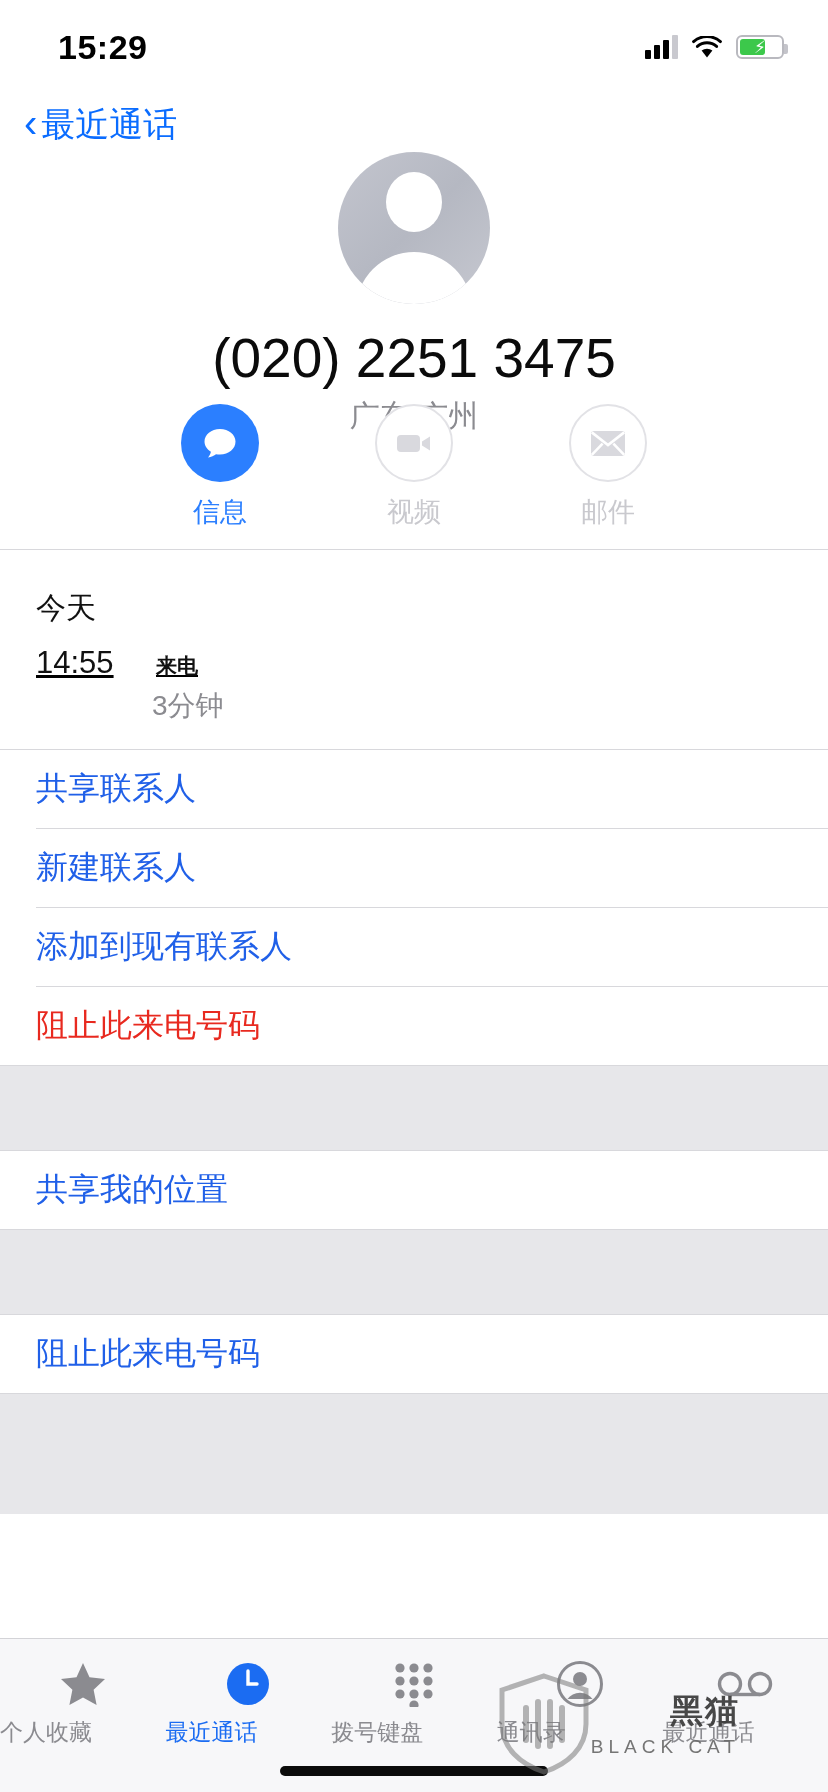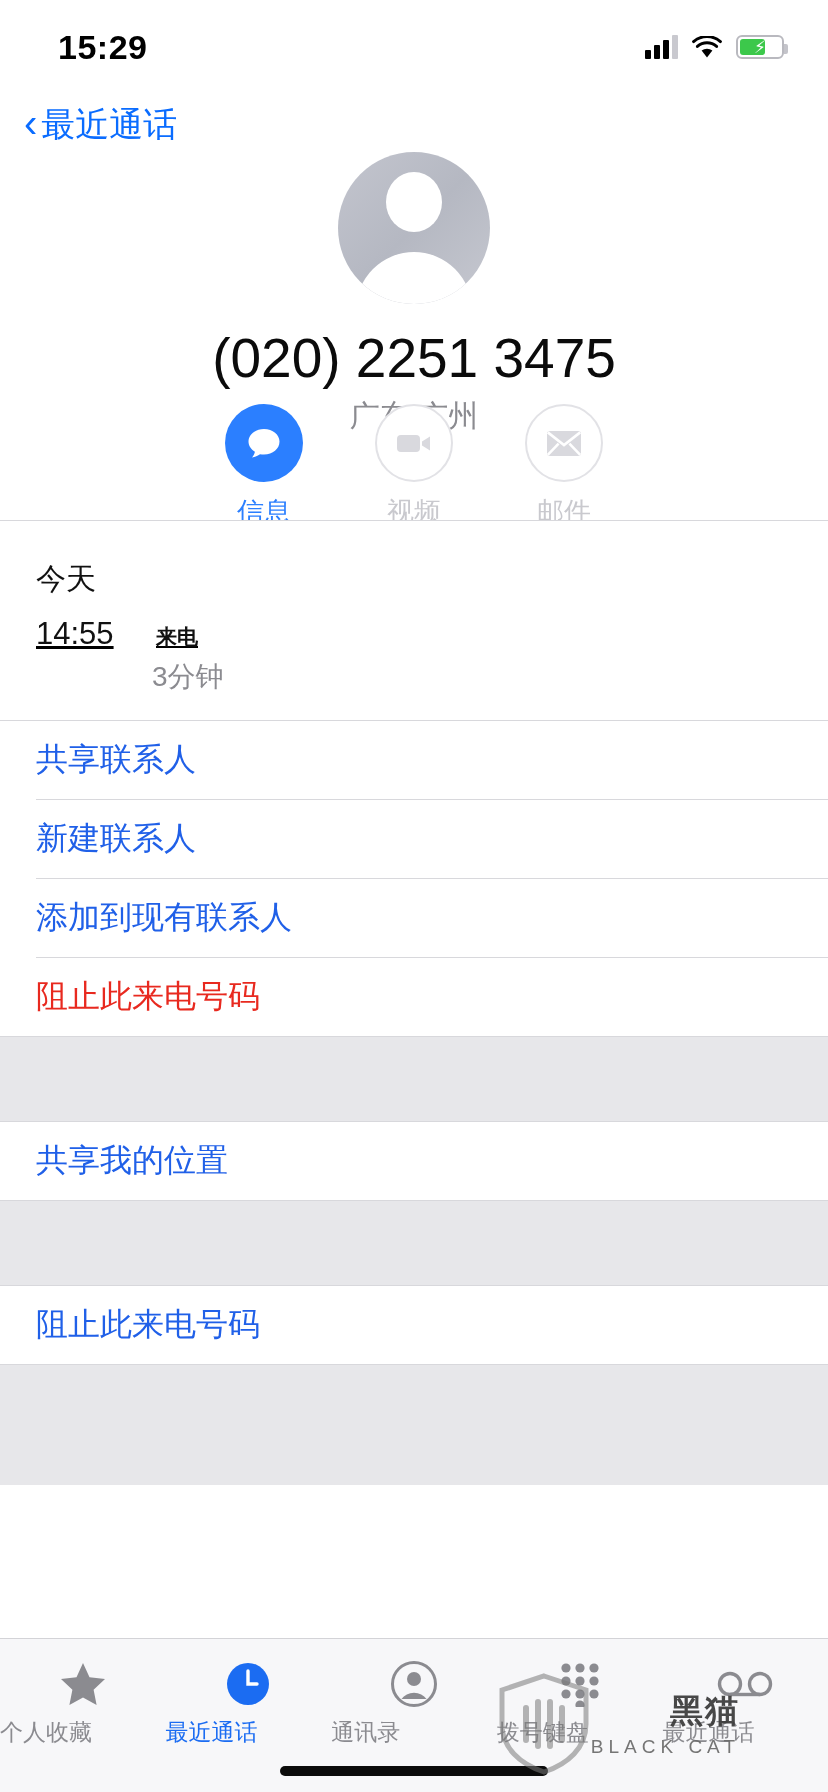--- a/index.html
+++ b/index.html
@@ -75,41 +75,41 @@
   .phone-number {
     margin-top:22px; font-size:55px; color:#0b0b0b; letter-spacing:0px;
   }
   .locale {
     margin-top:6px; font-size:30px; color:#8b8b90;
   }
 
   
   .actions {
     position:absolute; top:404px; left:0; width:828px;
-    display:flex; justify-content:center; gap:72px;
+    display:flex; justify-content:center; gap:116px;
   }
   .act { width:78px; text-align:center; cursor:pointer; }
   .act .circle {
     width:78px; height:78px; border-radius:50%;
     display:flex; align-items:center; justify-content:center;
     margin:0 auto;
   }
   .act.on .circle { background:#2b7fff; }
   .act.off .circle { background:#fff; border:2px solid #e2e2e6; }
   .act .lbl { margin-top:12px; font-size:27px; }
   .act.on .lbl { color:#2b7fff; }
   .act.off .lbl { color:#c9c9ce; }
   .act .circle svg { display:block; }
 
   
   .hr-full { height:1px; background:#d8d8dc; width:100%; }
   .hr-inset { height:1px; background:#d8d8dc; margin-left:36px; }
   .gapblock { background:#e7e7ea; }
 
-  .content { position:absolute; top:520px; left:0; width:828px; }
+  .content { position:absolute; top:549px; left:0; width:828px; }
 
   .calllog { background:#fff; padding:38px 0 24px 0; }
   .day { font-size:30px; color:#111; padding-left:36px; }
   .logrow { margin-top:16px; padding-left:36px; display:flex; align-items:baseline;text-decoration:underline; }
   .logtime { font-size:31px; color:#111; width:104px; }
   .logtype { font-size:21px; color:#111; font-weight:bold; margin-left:16px; }
   .logdur { margin-top:6px; padding-left:152px; font-size:28px; color:#8b8b90; }
 
   .row {
     background:#fff; height:78px; display:flex; align-items:center;
@@ -284,51 +284,51 @@
         <svg width="46" height="46" viewBox="0 0 46 46">
           <circle cx="23" cy="23" r="21" fill="#1b6cf2"></circle>
           <path d="M23 10 L23 23 L32 23" stroke="#fff" stroke-width="3.4" fill="none" stroke-linecap="round"></path>
         </svg>
       </div>
       <div class="tlbl">最近通话</div>
     </div>
 
     <div class="tab">
       <div class="ico">
-        <svg width="48" height="48" viewBox="0 0 48 48">
-          <circle cx="24" cy="24" r="21.5" fill="none" stroke="#8b8b90" stroke-width="3"></circle>
-          <circle cx="24" cy="19" r="7" fill="#8b8b90"></circle>
-          <path d="M11.5 39 A14.5 12.5 0 0 1 36.5 39" fill="#8b8b90"></path>
-        </svg>
-      </div>
-      <div class="tlbl">通讯录</div>
-    </div>
-
-    <div class="tab">
-      <div class="ico">
         <svg width="46" height="46" viewBox="0 0 46 46">
           <g fill="#8b8b90">
             <circle cx="9" cy="7" r="4.6"></circle>
               <circle cx="23" cy="7" r="4.6"></circle>
               <circle cx="37" cy="7" r="4.6"></circle>
             <circle cx="9" cy="20" r="4.6"></circle>
               <circle cx="23" cy="20" r="4.6"></circle>
               <circle cx="37" cy="20" r="4.6"></circle>
             <circle cx="9" cy="33" r="4.6"></circle>
               <circle cx="23" cy="33" r="4.6"></circle>
               <circle cx="37" cy="33" r="4.6"></circle>
             <circle cx="23" cy="44" r="4.6"></circle>
           </g>
         </svg>
       </div>
       <div class="tlbl">拨号键盘</div>
     </div>
 
     <div class="tab">
       <div class="ico">
+        <svg width="48" height="48" viewBox="0 0 48 48">
+          <circle cx="24" cy="24" r="21.5" fill="none" stroke="#8b8b90" stroke-width="3"></circle>
+          <circle cx="24" cy="19" r="7" fill="#8b8b90"></circle>
+          <path d="M11.5 39 A14.5 12.5 0 0 1 36.5 39" fill="#8b8b90"></path>
+        </svg>
+      </div>
+      <div class="tlbl">通讯录</div>
+    </div>
+
+    <div class="tab">
+      <div class="ico">
         <svg width="56" height="34" viewBox="0 0 56 34">
           <circle cx="13" cy="17" r="10.5" fill="none" stroke="#8b8b90" stroke-width="3.4"></circle>
           <circle cx="43" cy="17" r="10.5" fill="none" stroke="#8b8b90" stroke-width="3.4"></circle>
           <line x1="13" y1="27.5" x2="43" y2="27.5" stroke="#8b8b90" stroke-width="3.4"></line>
         </svg>
       </div>
       <div class="tlbl">最近通话</div>
     </div>
 
     <div class="homebar"></div>

